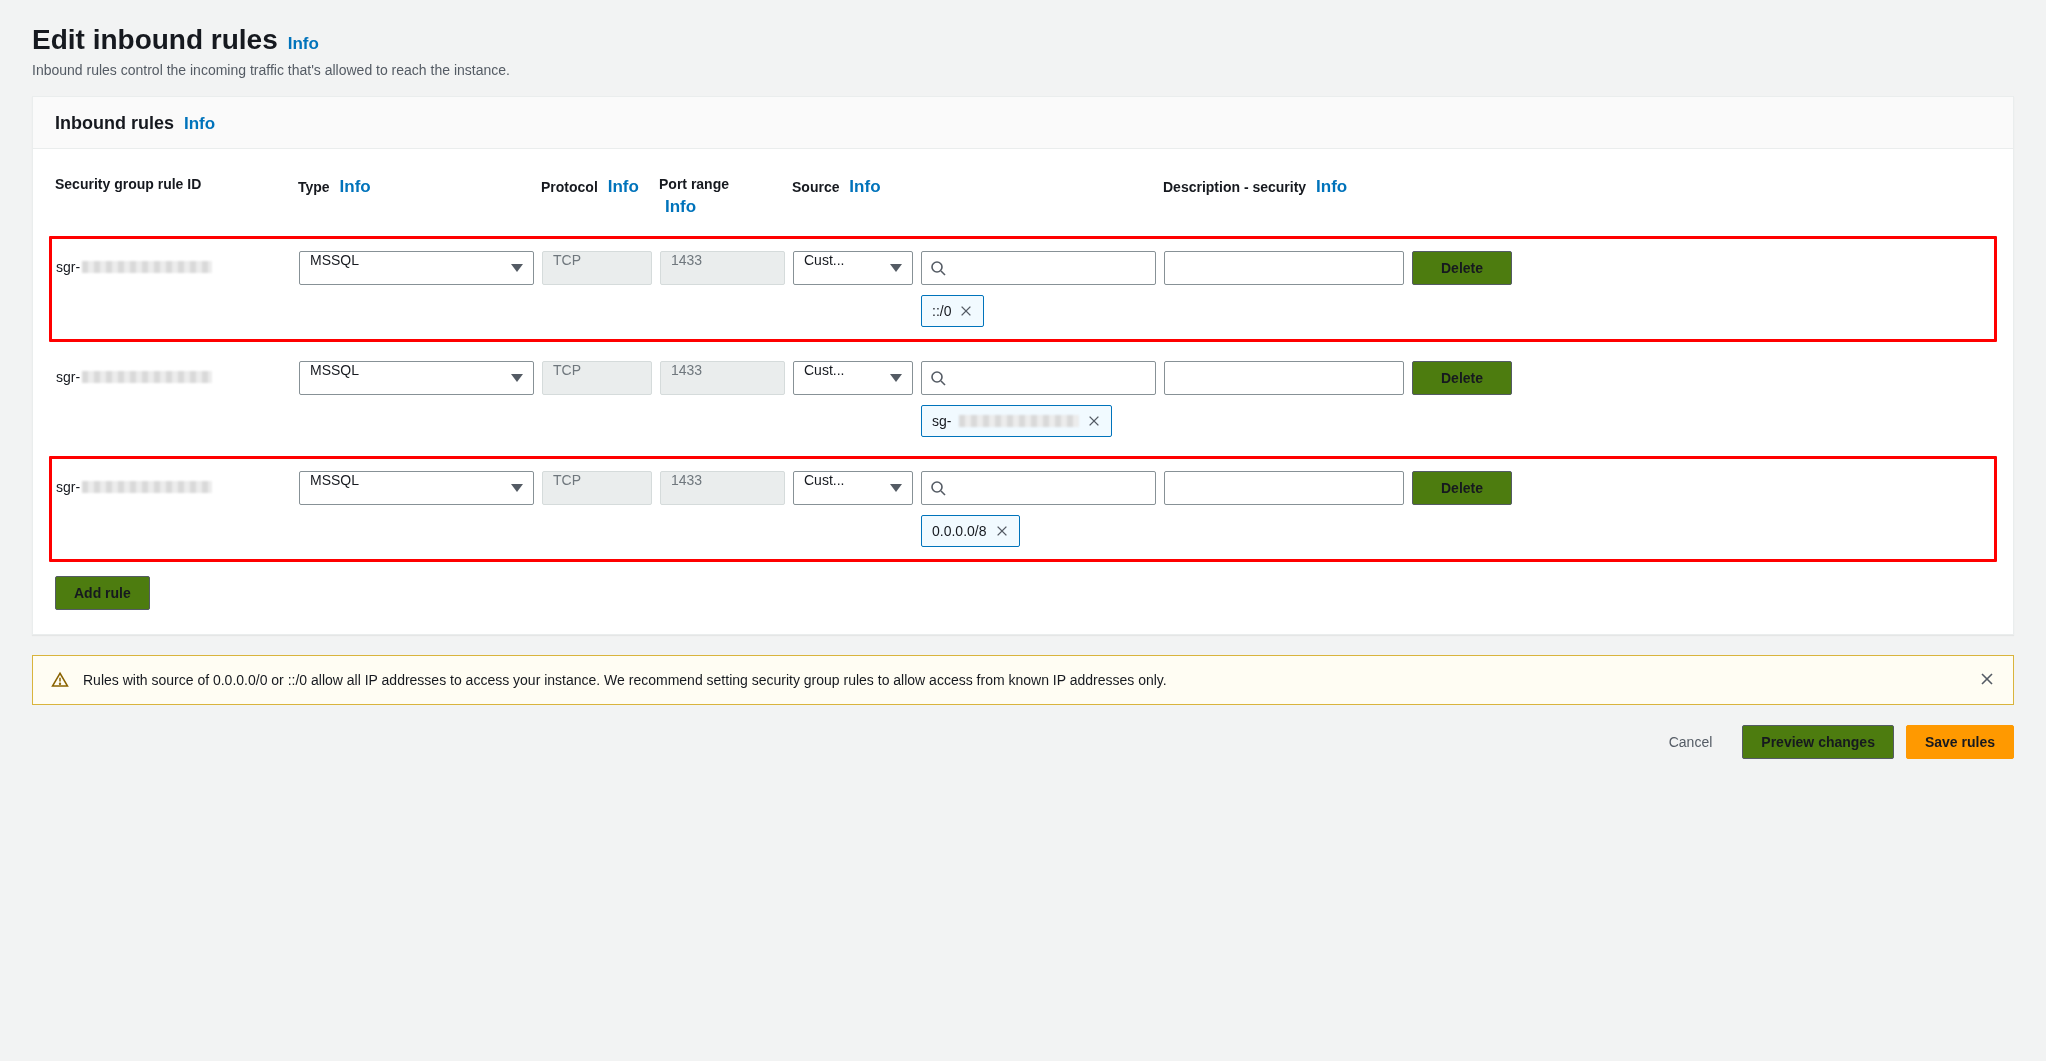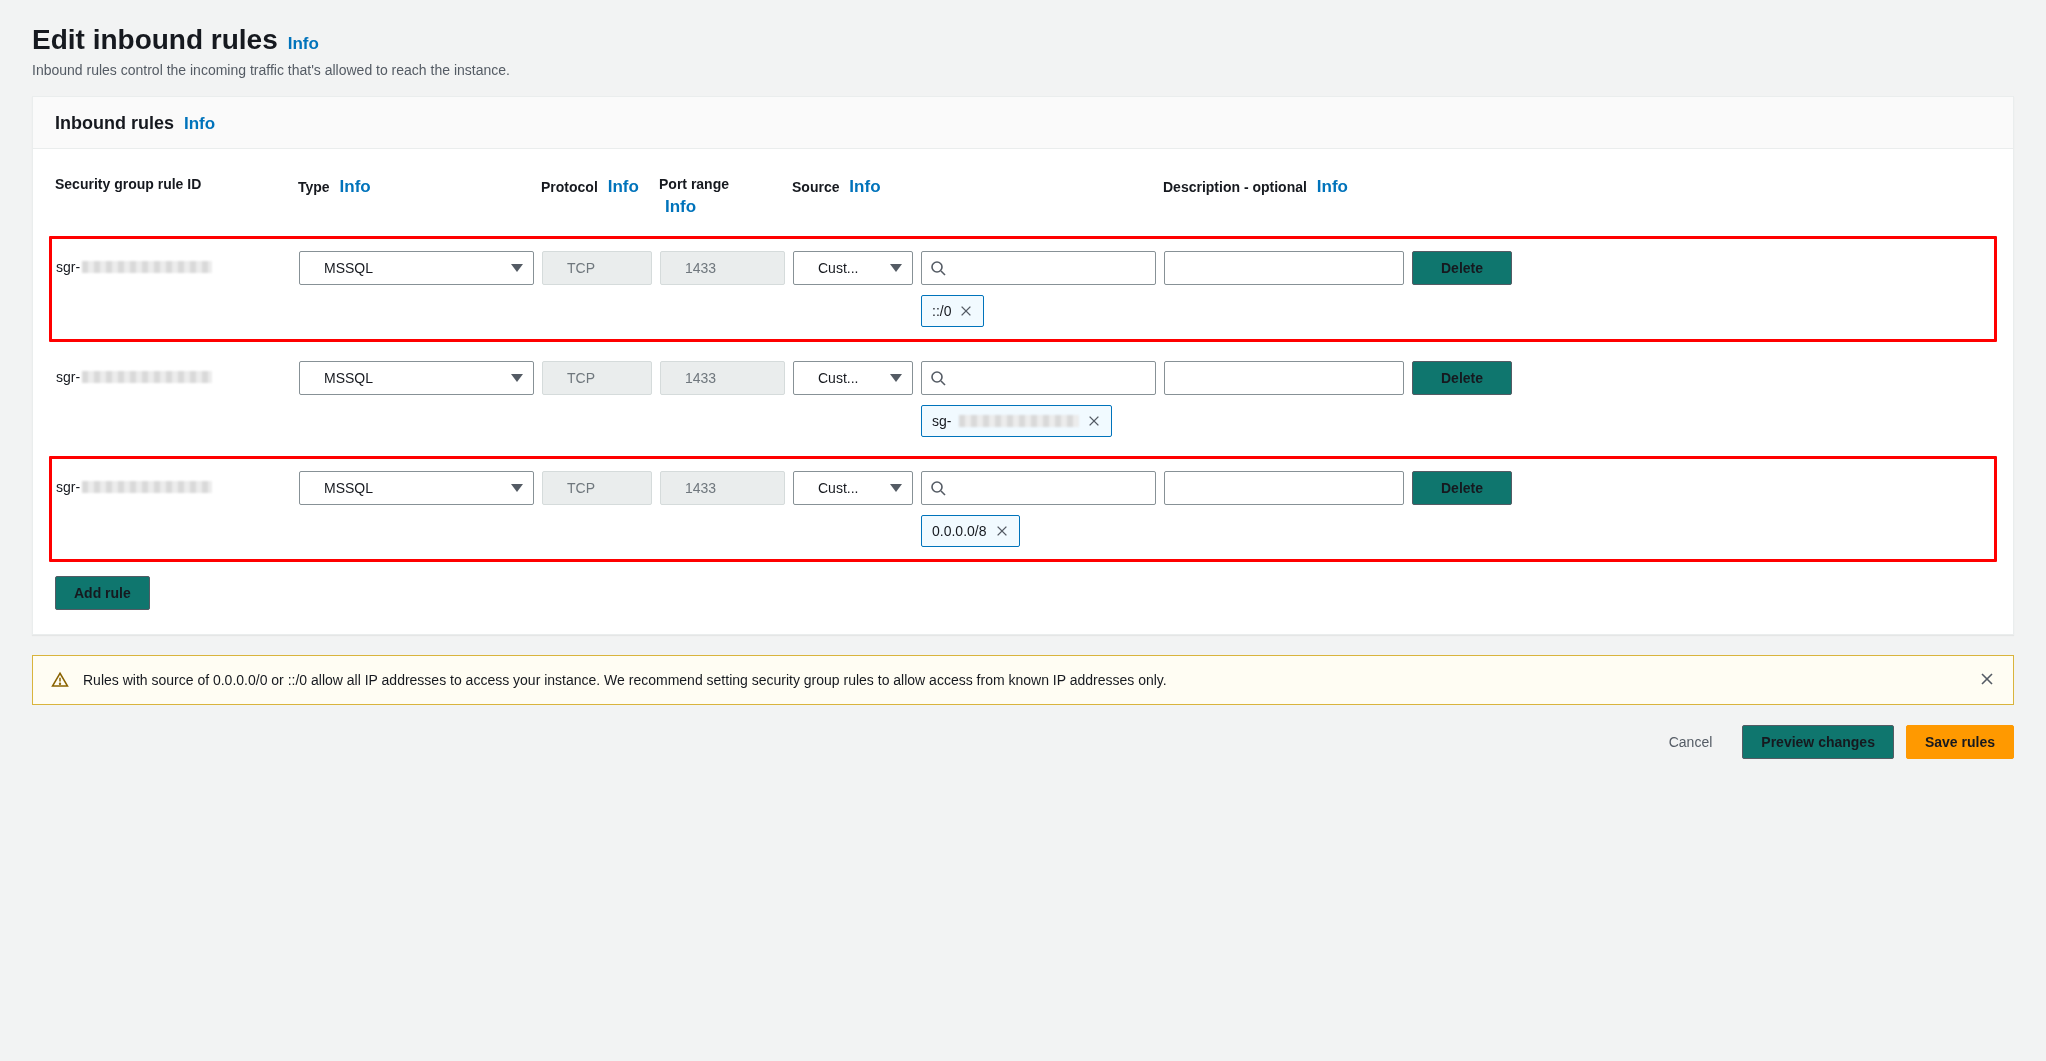--- a/index.html
+++ b/index.html
@@ -66,22 +66,22 @@
     background: repeating-linear-gradient(90deg,#d9d9d9 0 6px,#ececec 6px 12px);
     filter: blur(1px);
     vertical-align: middle;
   }
 
   .control {
     border: 1px solid #879196;
     border-radius: 2px;
     background: #fff;
     height: 34px;
-    display: flex; align-items: center;
-    padding: 0 24px;
+    display: flex; 
+    padding: 0 10px;
     font-size: 14px;
     color: #16191f;
     width: 100%;
   }
   .control.readonly { background: #eaeded; color: #6f777d; border-color: #d5dbdb; }
   .select { position: relative; cursor: pointer; }
   .select .caret {
     position: absolute; right: 10px; top: 50%; transform: translateY(-50%);
     width: 0; height: 0;
     border-left: 6px solid transparent;
@@ -120,21 +120,21 @@
     color: #16191f;
   }
   .token .blur { width: 120px; }
   .token .x-btn {
     cursor: pointer; color: #545b64; font-size: 16px; line-height: 1;
     display: inline-flex;
   }
 
   .btn {
     border: 1px solid #545b64;
-    background: #0f766e;
+    background: #4d7c0f;
     color: #16191f;
     font-weight: 700;
     font-size: 14px;
     height: 34px;
     padding: 0 18px;
     border-radius: 2px;
     cursor: pointer;
     display: inline-flex; align-items: center; justify-content: center;
   }
   .btn.primary { background: #ff9900; border-color: #ff9900; color: #16191f; }
@@ -194,21 +194,21 @@
         <div class="col stack">
           <span>Port range</span>
           <a class="info-link">Info</a>
         </div>
         <div class="col">
           <span>Source</span>
           <a class="info-link">Info</a>
         </div>
         <div class="col"></div>
         <div class="col">
-          <span>Description - optional</span>
+          <span>Description - security</span>
           <a class="info-link">Info</a>
         </div>
         <div class="col"></div>
       </div>
 
       <div class="rules-body" id="rules-body">
           <div class="data-row-wrap highlight">
             <div class="row">
               <div class="col"><span class="sgr-id">
                   <span>sgr-</span>

